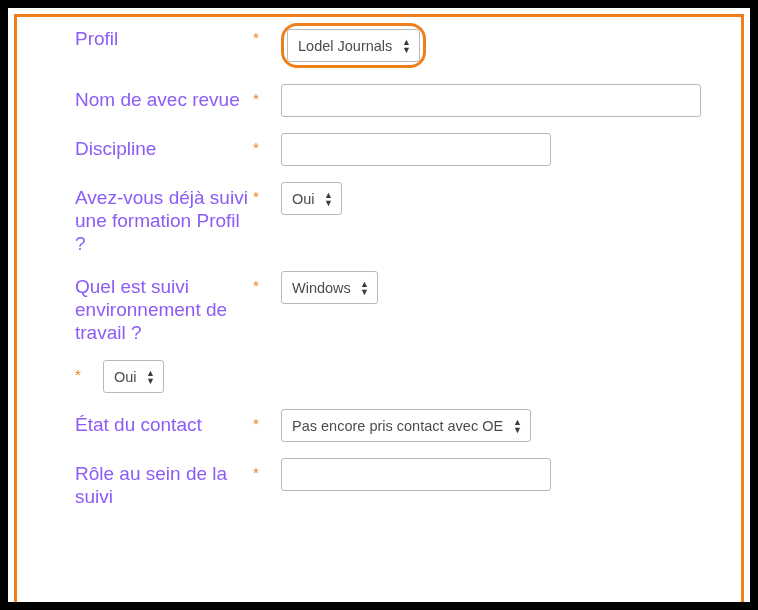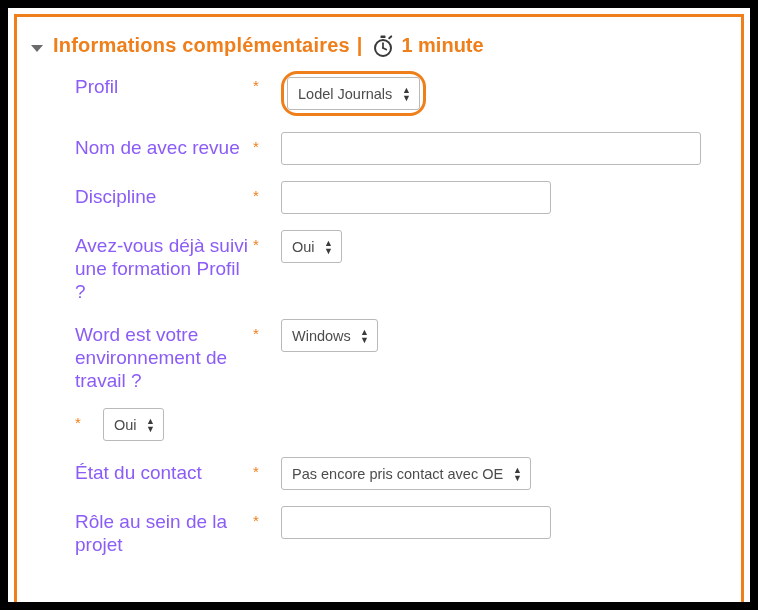--- a/index.html
+++ b/index.html
@@ -150,35 +150,20 @@
   }
   .w-wide { width: 420px; }
   .w-mid { width: 270px; }
 </style>
 </head>
 <body>
 
 <div id="page">
   <div id="frame">
 
-    <div class="section-header">
-      <span class="caret"></span>
-      <span class="section-title">Informations complémentaires</span>
-      <span class="sep">|</span>
-      <span class="timer-icon">
-        <svg width="24" height="24" viewBox="0 0 24 24">
-          <rect x="9.5" y="1.5" width="5" height="2.5" rx="0.6" fill="#3a3a3a"></rect>
-          <line x1="18.2" y1="4.2" x2="20.2" y2="2.4" stroke="#3a3a3a" stroke-width="2" stroke-linecap="round"></line>
-          <circle cx="12" cy="14" r="8" fill="none" stroke="#3a3a3a" stroke-width="2"></circle>
-          <line x1="12" y1="14" x2="12" y2="9.2" stroke="#3a3a3a" stroke-width="1.7" stroke-linecap="round"></line>
-          <line x1="12" y1="14" x2="15.2" y2="15.6" stroke="#3a3a3a" stroke-width="1.7" stroke-linecap="round"></line>
-        </svg>
-      </span>
-      <span class="duration">1 minute</span>
-    </div>
 
     <div class="form">
 
       <div class="row">
         <div class="label">Profil</div>
         <div class="req">*</div>
         <div class="control">
           <div class="highlight">
             <div class="sel-wrap">
               <select class="sel">
@@ -219,21 +204,21 @@
             </select>
             <span class="sel-arrows">
                 <span>▲</span>
                 <span>▼</span>
               </span>
           </div>
         </div>
       </div>
 
       <div class="row">
-        <div class="label">Word est votre environnement de travail ?</div>
+        <div class="label">Quel est suivi environnement de travail ?</div>
         <div class="req">*</div>
         <div class="control">
           <div class="sel-wrap">
             <select class="sel">
               <option>Windows</option>
             </select>
             <span class="sel-arrows">
                 <span>▲</span>
                 <span>▼</span>
               </span>
@@ -266,21 +251,21 @@
             </select>
             <span class="sel-arrows">
                 <span>▲</span>
                 <span>▼</span>
               </span>
           </div>
         </div>
       </div>
 
       <div class="row">
-        <div class="label">Rôle au sein de la projet</div>
+        <div class="label">Rôle au sein de la suivi</div>
         <div class="req">*</div>
         <div class="control">
           <input class="txt w-mid" type="text" value="" style="">
         </div>
       </div>
 
     </div>
   </div>
 </div>
 

